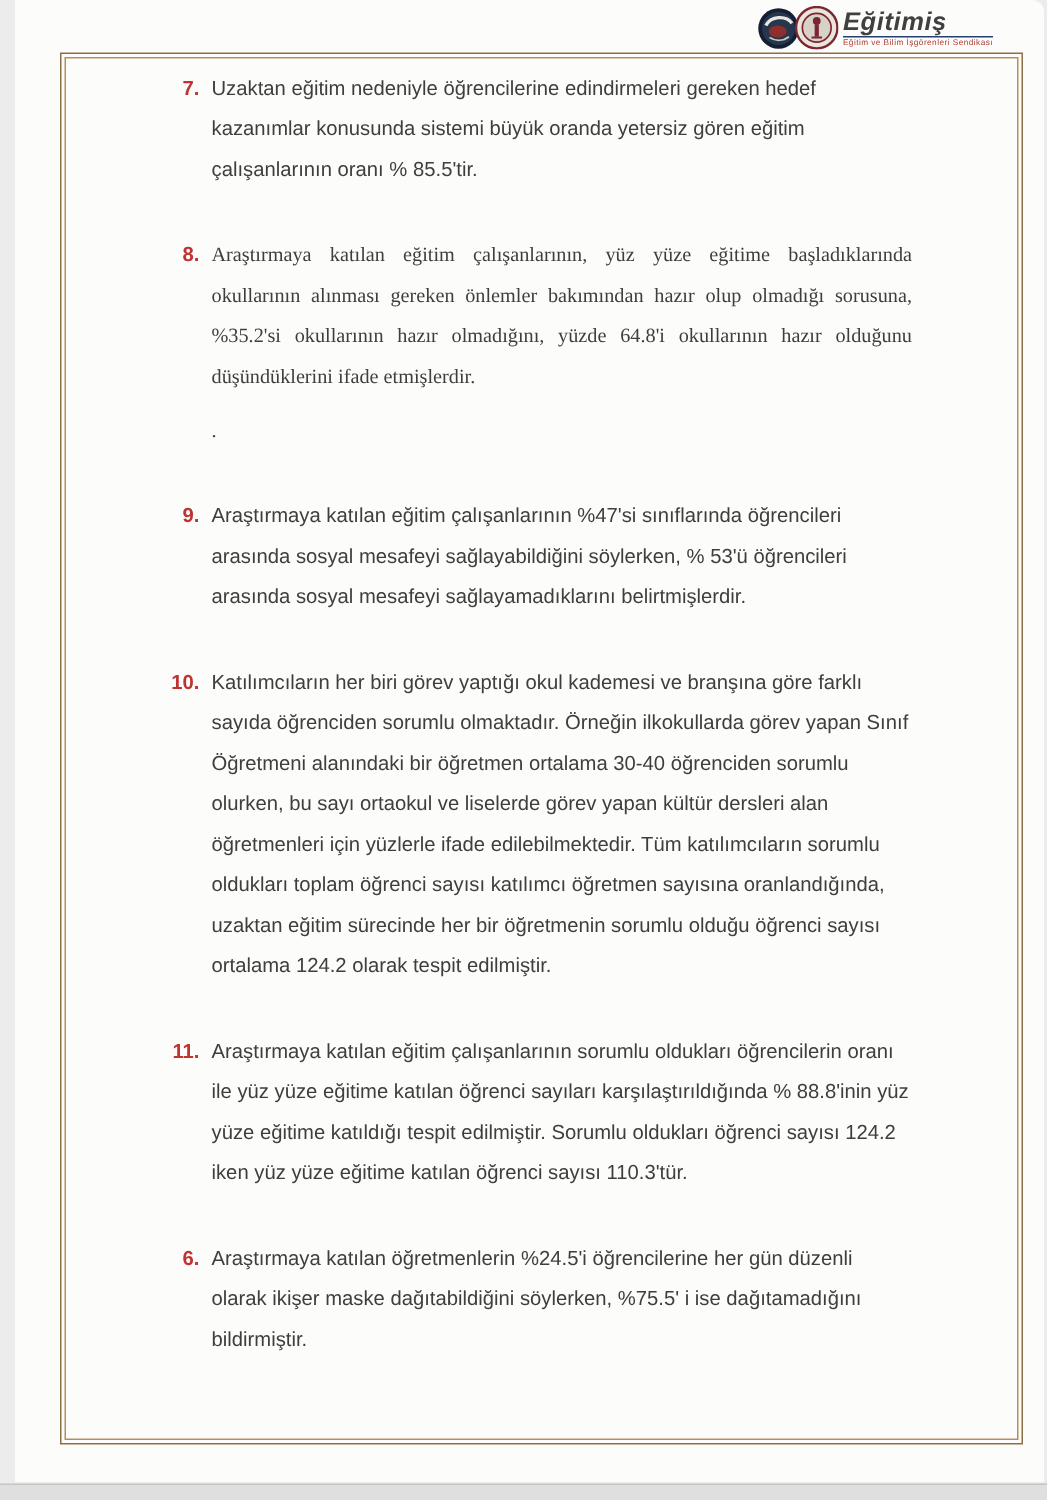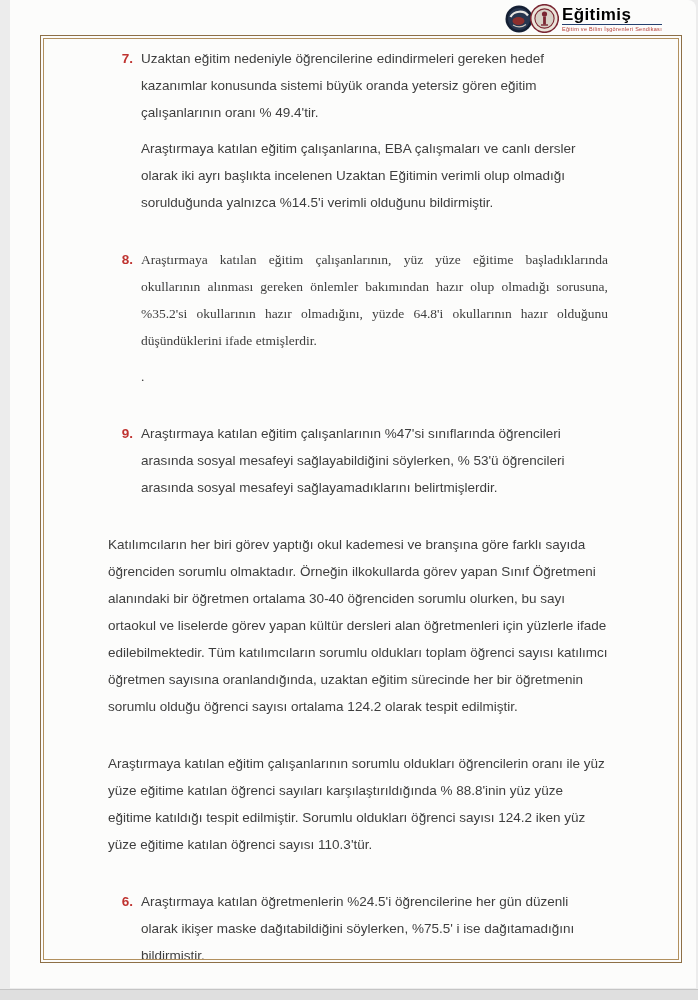--- a/index.html
+++ b/index.html
@@ -21,21 +21,21 @@
 
   
   .logo {
     position: absolute; top: 4px; right: 34px;
     display: flex; align-items: center;
   }
   .emblem { flex: none; display: block; }
   .emblem + .emblem { margin-left: -3px; }
   .logo-text { margin-left: 3px; display: flex; flex-direction: column; }
   .logo-title {
-    color: #000000; font-weight: bold; 
+    color: #404040; font-weight: bold; font-style: italic;
     font-size: 17px; letter-spacing: .4px; line-height: 18px;
   }
   .logo-tagline {
     display: block; font-size: 5.5px; color: #b43a32;
     border-top: 1.5px solid #25406f; padding-top: 1px;
     white-space: nowrap; letter-spacing: .3px;
   }
 
   
   .frame {
@@ -89,47 +89,48 @@
         <span class="logo-tagline">Eğitim ve Bilim İşgörenleri Sendikası</span>
       </span>
     </div>
 
     <div class="frame">
       <div class="frame-inner">
         <ol class="numbered" id="list">
   <li class="item">
     <span class="num">7.</span>
     <span class="paras">
-                <p class="para">Uzaktan eğitim nedeniyle öğrencilerine edindirmeleri gereken hedef kazanımlar konusunda sistemi büyük oranda yetersiz gören eğitim çalışanlarının oranı % 49.4'tir.</p>
-                <p class="para">Araştırmaya katılan eğitim çalışanlarına, EBA çalışmaları ve canlı dersler olarak iki ayrı başlıkta incelenen Uzaktan Eğitimin verimli olup olmadığı sorulduğunda yalnızca %14.5'i verimli olduğunu bildirmiştir.</p>
+                <p class="para">Uzaktan eğitim nedeniyle öğrencilerine edindirmeleri gereken hedef kazanımlar konusunda sistemi büyük oranda yetersiz gören eğitim çalışanlarının oranı % 85.5'tir.</p>
               </span>
   </li>
 
   <li class="item">
     <span class="num">8.</span>
     <span class="paras">
                 <p class="para justify">Araştırmaya katılan eğitim çalışanlarının, yüz yüze eğitime başladıklarında okullarının alınması gereken önlemler bakımından hazır olup olmadığı sorusuna, %35.2'si okullarının hazır olmadığını, yüzde 64.8'i okullarının hazır olduğunu düşündüklerini ifade etmişlerdir.</p>
                 <p class="para justify">.</p>
               </span>
   </li>
 
   <li class="item">
     <span class="num">9.</span>
     <span class="paras">
                 <p class="para">Araştırmaya katılan eğitim çalışanlarının %47'si sınıflarında öğrencileri arasında sosyal mesafeyi sağlayabildiğini söylerken, % 53'ü öğrencileri arasında sosyal mesafeyi sağlayamadıklarını belirtmişlerdir.</p>
               </span>
   </li>
 
   <li class="item">
+    <span class="num">10.</span>
     <span class="paras">
                 <p class="para">Katılımcıların her biri görev yaptığı okul kademesi ve branşına göre farklı sayıda öğrenciden sorumlu olmaktadır. Örneğin ilkokullarda görev yapan Sınıf Öğretmeni alanındaki bir öğretmen ortalama 30-40 öğrenciden sorumlu olurken, bu sayı ortaokul ve liselerde görev yapan kültür dersleri alan öğretmenleri için yüzlerle ifade edilebilmektedir. Tüm katılımcıların sorumlu oldukları toplam öğrenci sayısı katılımcı öğretmen sayısına oranlandığında, uzaktan eğitim sürecinde her bir öğretmenin sorumlu olduğu öğrenci sayısı ortalama 124.2 olarak tespit edilmiştir.</p>
               </span>
   </li>
 
   <li class="item">
+    <span class="num">11.</span>
     <span class="paras">
                 <p class="para">Araştırmaya katılan eğitim çalışanlarının sorumlu oldukları öğrencilerin oranı ile yüz yüze eğitime katılan öğrenci sayıları karşılaştırıldığında % 88.8'inin yüz yüze eğitime katıldığı tespit edilmiştir. Sorumlu oldukları öğrenci sayısı 124.2 iken yüz yüze eğitime katılan öğrenci sayısı 110.3'tür.</p>
               </span>
   </li>
 
   <li class="item">
     <span class="num">6.</span>
     <span class="paras">
                 <p class="para">Araştırmaya katılan öğretmenlerin %24.5'i öğrencilerine her gün düzenli olarak ikişer maske dağıtabildiğini söylerken, %75.5' i ise dağıtamadığını bildirmiştir.</p>
               </span>

